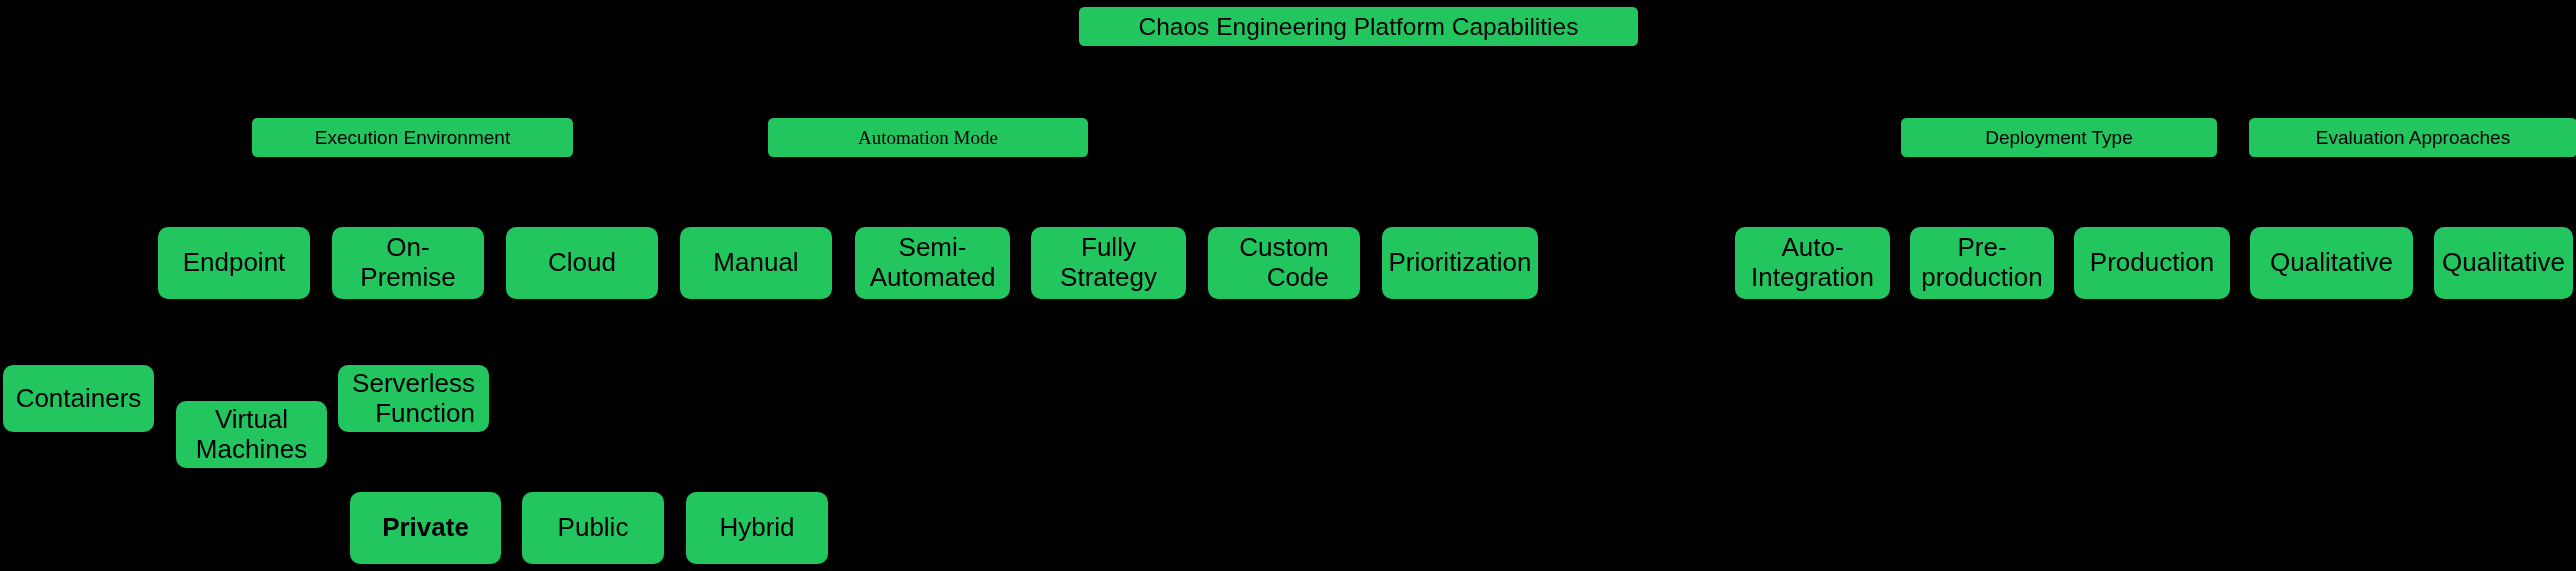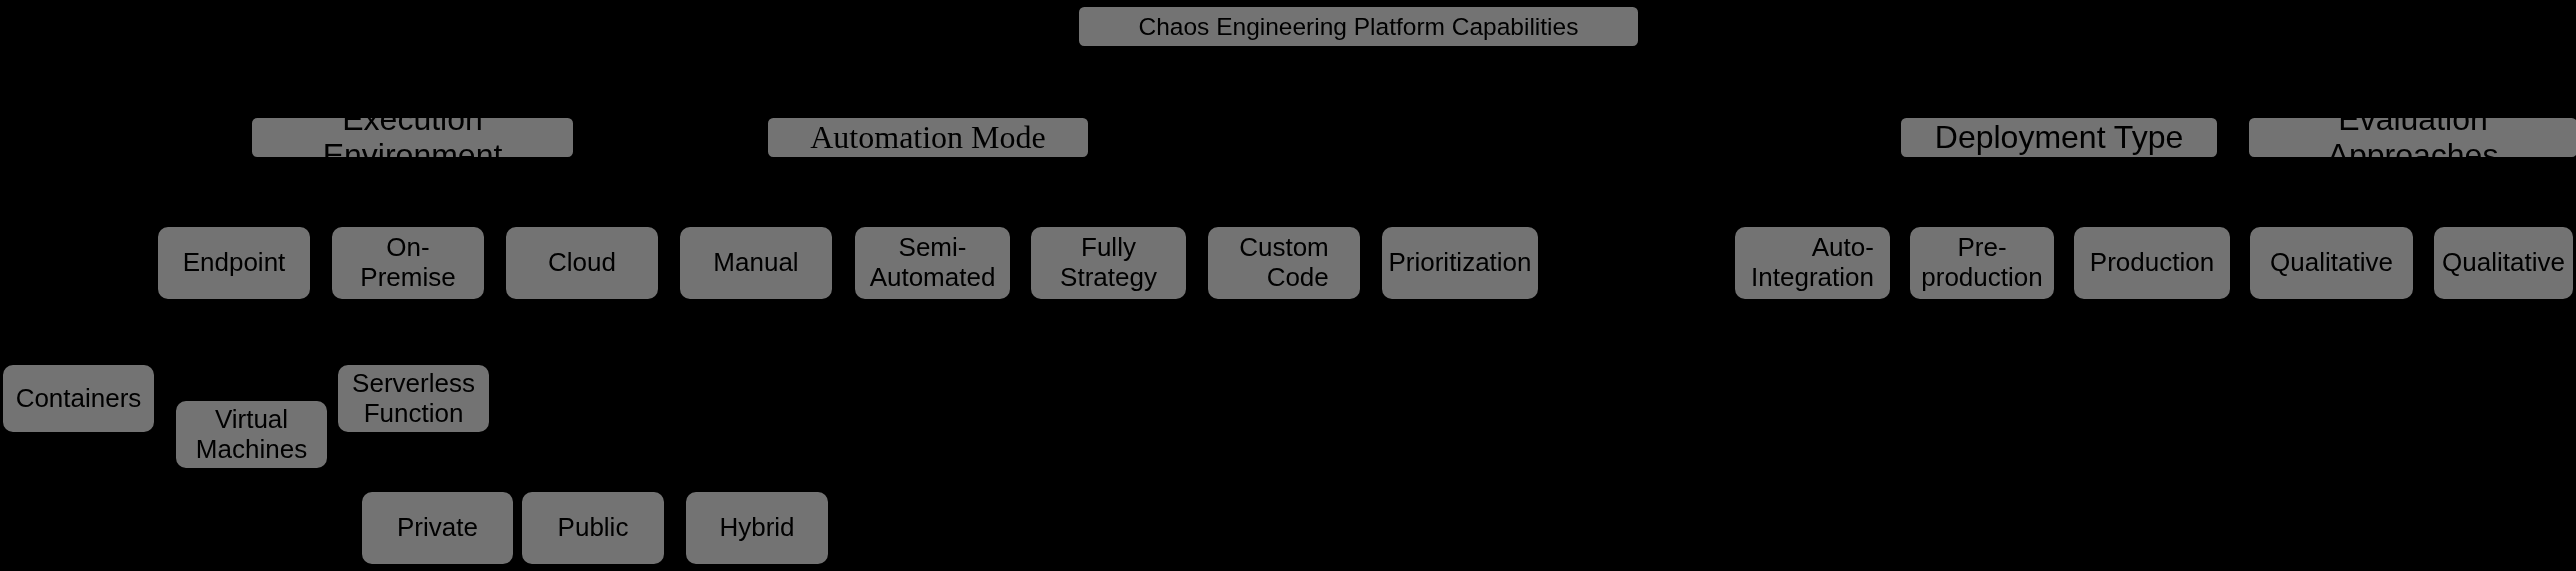--- a/index.html
+++ b/index.html
@@ -16,42 +16,42 @@
   }
   #canvas {
     position: relative;
     width: 2576px;
     height: 572px;
     background: #000000;
   }
   .node {
     position: absolute;
     box-sizing: border-box;
-    background: #737373;
+    background: #22c55e;
     color: #000000;
     border: 2.2px solid #000000;
     border-radius: 11.5px;
     display: flex;
     align-items: center;
     justify-content: center;
     text-align: center;
     line-height: 1.12;
     font-weight: 400;
     white-space: pre-line;
     overflow: hidden;
     padding: 0 4.3px;
   }
   .node.title-node {
     border-radius: 7.2px;
     font-size: 24.5px;
     border-width: 2.2px;
   }
   .node.category-node {
     border-radius: 7.2px;
-    font-size: 32px;
+    font-size: 19px;
     border-width: 2.2px;
   }
   .node.leaf-node {
     border-radius: 13px;
     font-size: 26px;
     border-width: 3.6px;
   }
   .node.leaf-node.two-line {
     line-height: 1.14;
   }
@@ -86,40 +86,40 @@
 
   <div class="node leaf-node two-line" style="left:1028px; top:224px; width:161px; height:78px;">Fully
 Strategy</div>
 
   <div class="node leaf-node two-line" style="left:1205px; top:224px; width:158px; height:78px;text-align:right;">Custom
 Code</div>
 
   <div class="node leaf-node" style="left:1379px; top:224px; width:162px; height:78px;">Prioritization</div>
 
 
-  <div class="node leaf-node two-line" style="left:1732px; top:224px; width:161px; height:78px;text-align:right;">Auto-
+  <div class="node leaf-node two-line" style="left:1732px; top:224px; width:161px; height:78px;">Auto-
 Integration</div>
 
   <div class="node leaf-node two-line" style="left:1907px; top:224px; width:150px; height:78px;">Pre-
 production</div>
 
   <div class="node leaf-node" style="left:2071px; top:224px; width:162px; height:78px;">Production</div>
 
   <div class="node leaf-node" style="left:2247px; top:224px; width:169px; height:78px;">Qualitative</div>
 
   <div class="node leaf-node" style="left:2431px; top:224px; width:145px; height:78px;">Qualitative</div>
 
   <div class="node leaf-node" style="left:0px; top:362px; width:157px; height:73px;">Containers</div>
 
   <div class="node leaf-node two-line" style="left:173px; top:362px; width:157px; height:73px;margin-top:36px;">Virtual
 Machines</div>
 
-  <div class="node leaf-node two-line" style="left:335px; top:362px; width:157px; height:73px;">Serverless
+  <div class="node leaf-node two-line" style="left:335px; top:362px; width:157px; height:73px;text-align:right;">Serverless
 Function</div>
 
-  <div class="node leaf-node" style="left:359px; top:489px; width:157px; height:78px;">Private</div>
+  <div class="node leaf-node" style="left:347px; top:489px; width:157px; height:78px;font-weight:bold;">Private</div>
 
   <div class="node leaf-node" style="left:519px; top:489px; width:148px; height:78px;">Public</div>
 
   <div class="node leaf-node" style="left:683px; top:489px; width:148px; height:78px;">Hybrid</div>
 
 </div>
 
 
 </body></html>

